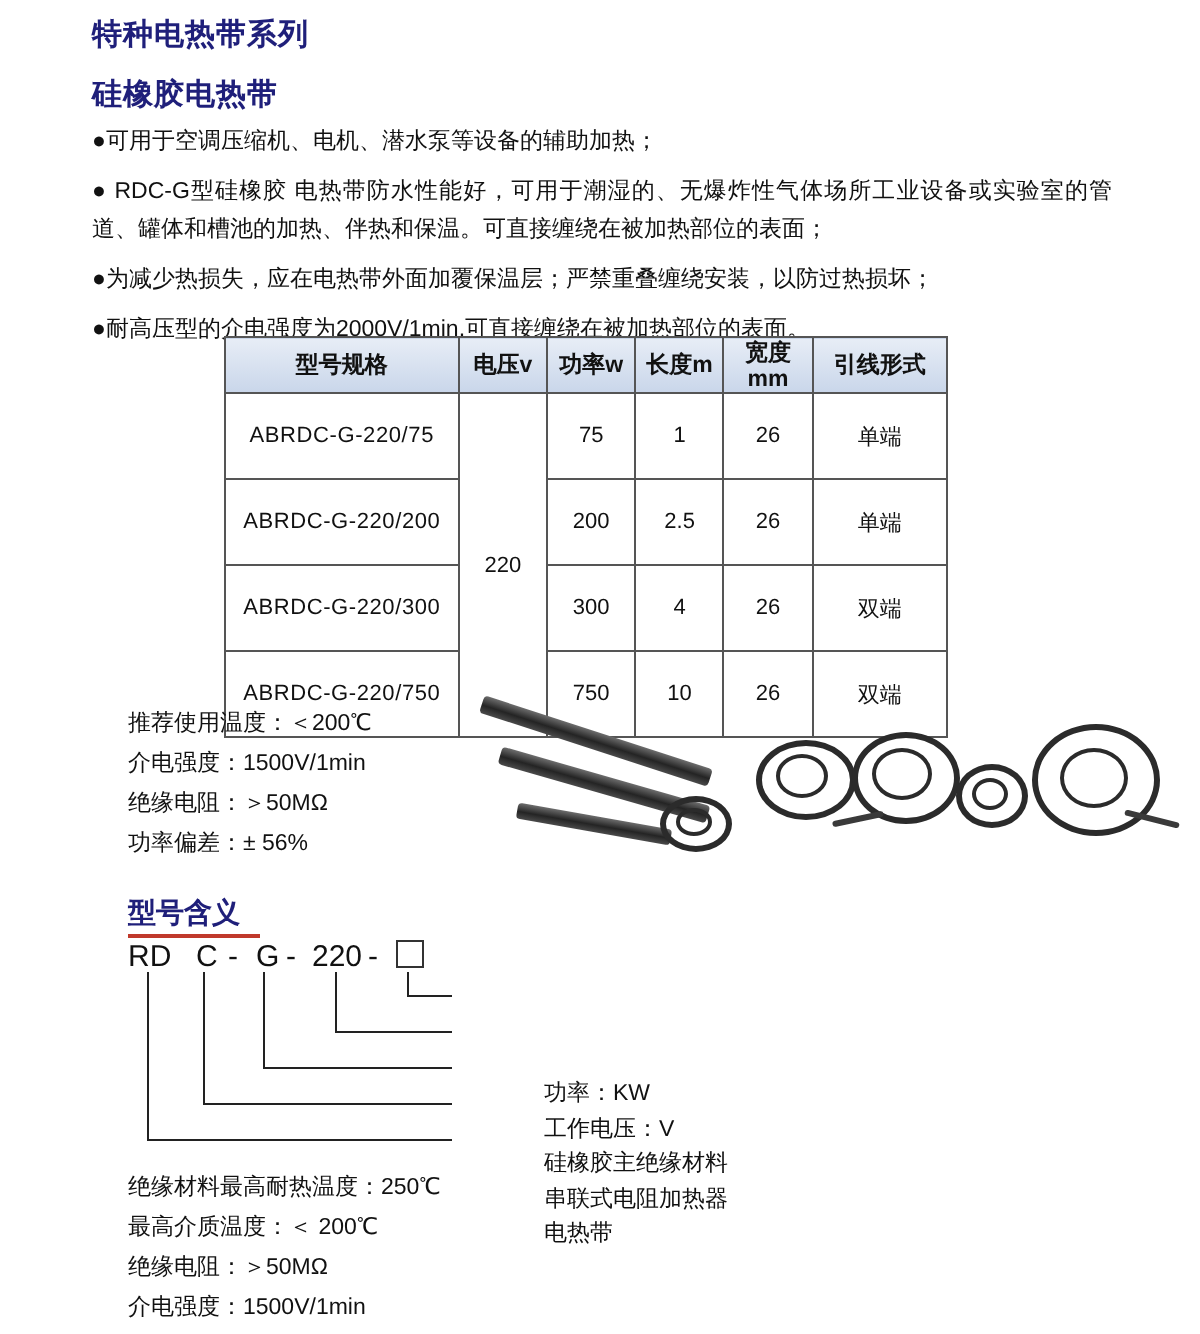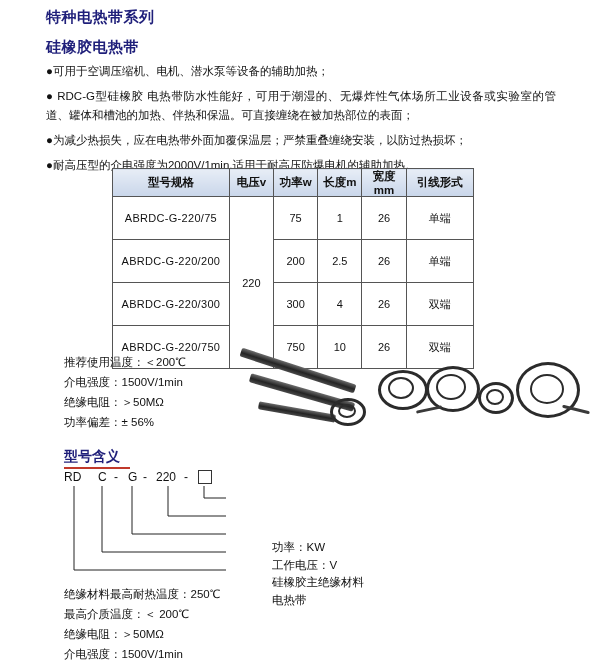--- a/index.html
+++ b/index.html
@@ -172,21 +172,21 @@
   .mm {
     position: absolute;
     left: 44px;
     top: 470px;
     width: 400px;
     height: 110px;
   }
   .mm-code {
     position: absolute;
     top: 0;
-    font-size: 12px;
+    font-size: 15px;
     color: #111;
     white-space: nowrap;
   }
   .mm-box {
     position: absolute;
     top: 0px;
     width: 12px;
     height: 12px;
     border: 1px solid #333;
   }
@@ -223,21 +223,21 @@
 
 <div class="page">
 
   <div class="h1">特种电热带系列</div>
   <div class="h2">硅橡胶电热带</div>
 
   <div class="para-block">
     <p class="para">●可用于空调压缩机、电机、潜水泵等设备的辅助加热；</p>
     <p class="para">● RDC-G型硅橡胶 电热带防水性能好，可用于潮湿的、无爆炸性气体场所工业设备或实验室的管道、罐体和槽池的加热、伴热和保温。可直接缠绕在被加热部位的表面；</p>
     <p class="para">●为减少热损失，应在电热带外面加覆保温层；严禁重叠缠绕安装，以防过热损坏；</p>
-    <p class="para">●耐高压型的介电强度为2000V/1min,适用于耐高压防爆电机的辅助加热。</p>
+    <p class="para">●耐高压型的介电强度为2000V/1min,可直接缠绕在被加热部位的表面。</p>
   </div>
 
   <div class="tbl-wrap">
     <table class="spec">
       <thead>
         <tr>
           <th>型号规格</th>
           <th>电压v</th>
           <th>功率w</th>
           <th>长度m</th>
@@ -330,20 +330,21 @@
 
       <path d="M58,16 L58,82 L182,82" stroke="#222" stroke-width="1" fill="none"></path>
 
       <path d="M30,16 L30,100 L182,100" stroke="#222" stroke-width="1" fill="none"></path>
     </svg>
 
     <div class="mm-labels">
       <div class="nowrap">功率：KW</div>
       <div class="nowrap">工作电压：V</div>
       <div class="nowrap">硅橡胶主绝缘材料</div>
+      <div class="nowrap">串联式电阻加热器</div>
       <div class="nowrap">电热带</div>
     </div>
   </div>
 
   <div class="bot-list">
     <div class="nowrap">绝缘材料最高耐热温度：250℃</div>
     <div class="nowrap">最高介质温度：＜ 200℃</div>
     <div class="nowrap">绝缘电阻：＞50MΩ</div>
     <div class="nowrap">介电强度：1500V/1min</div>
   </div>

